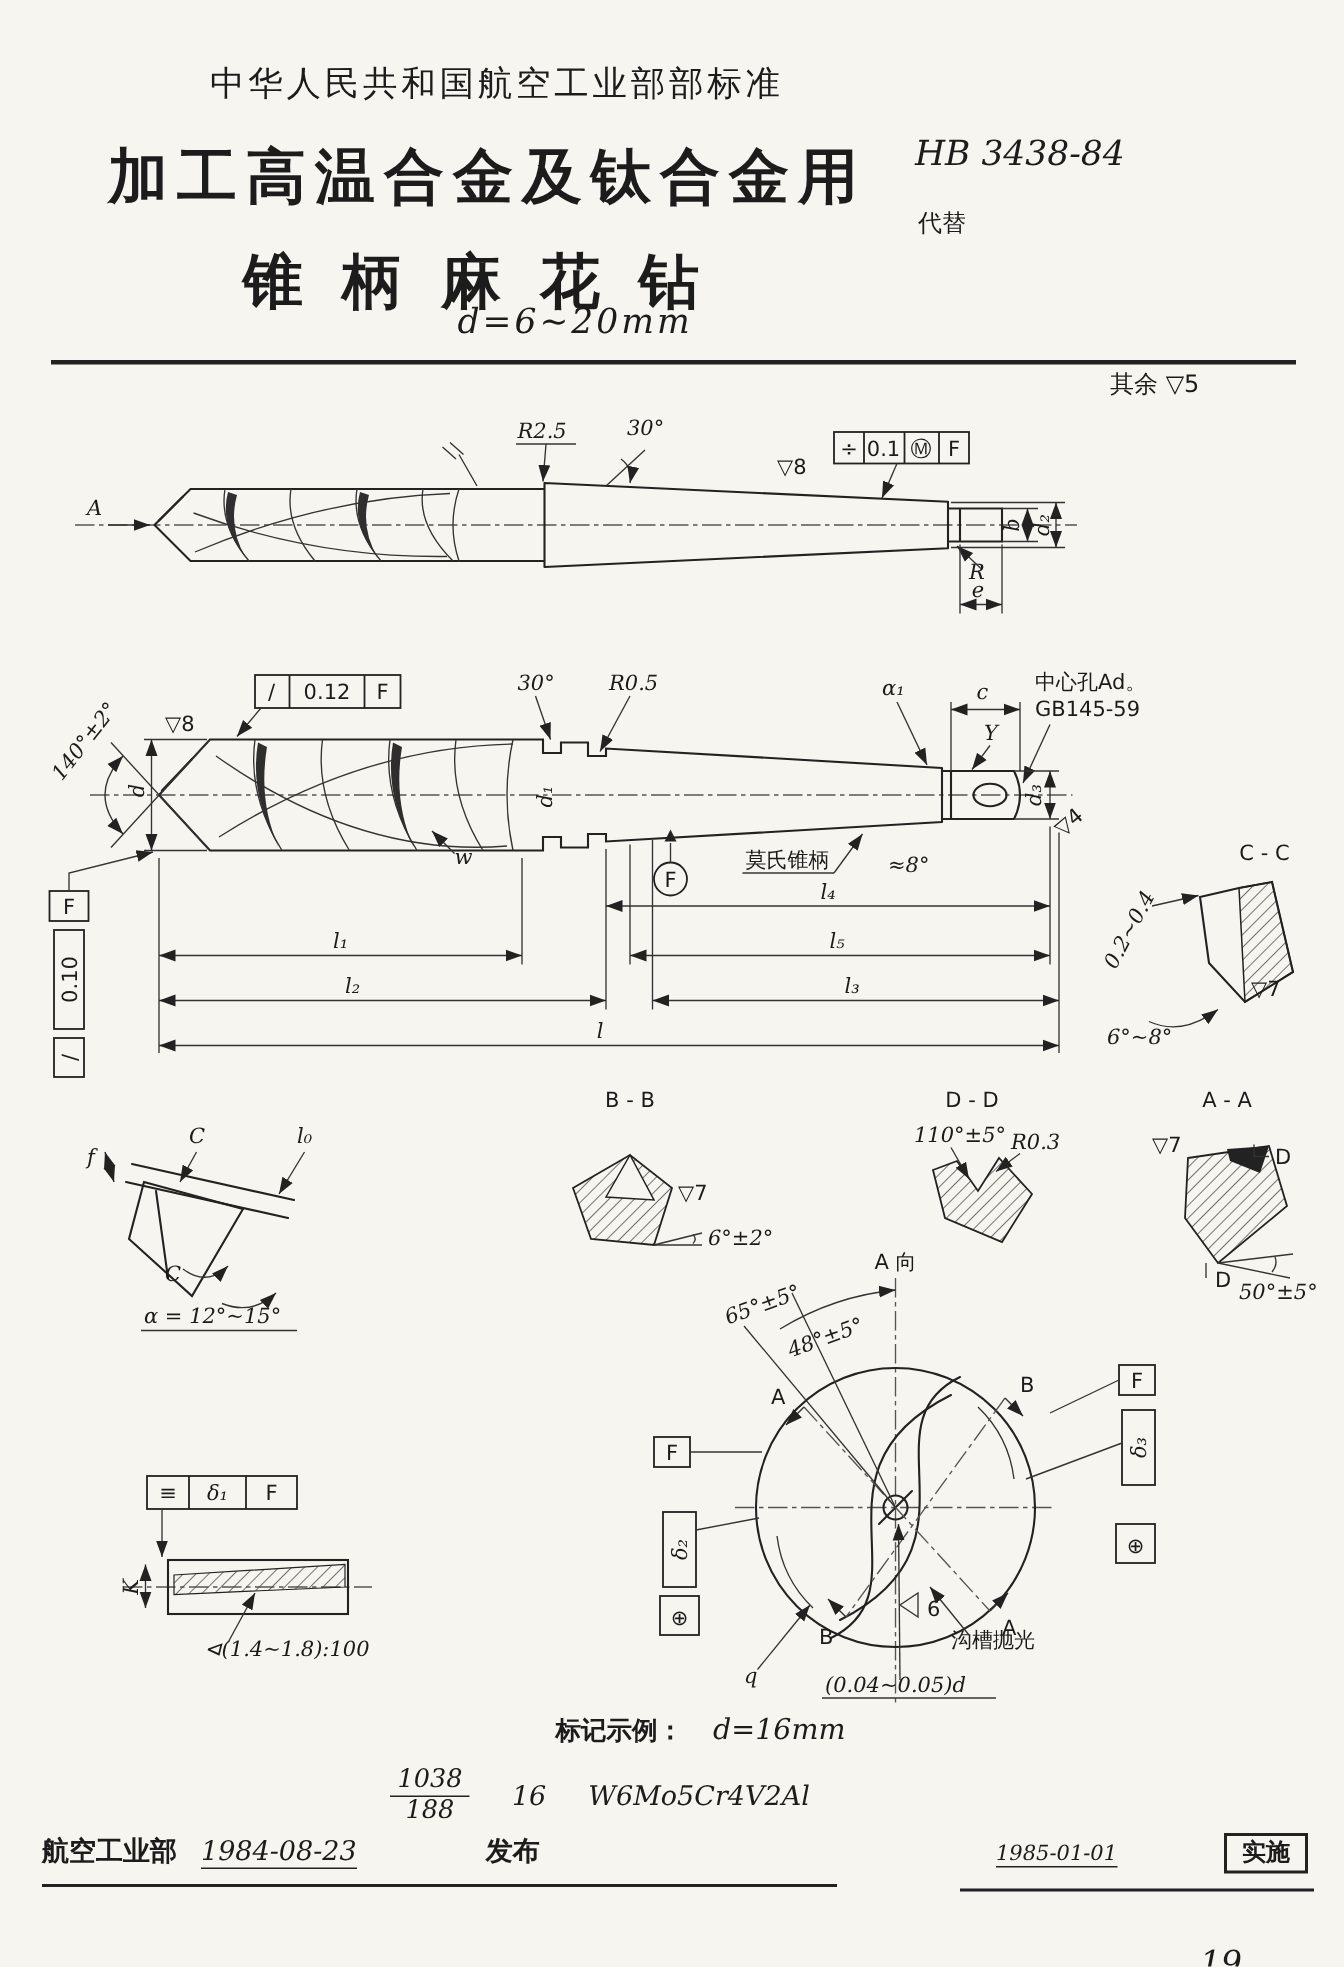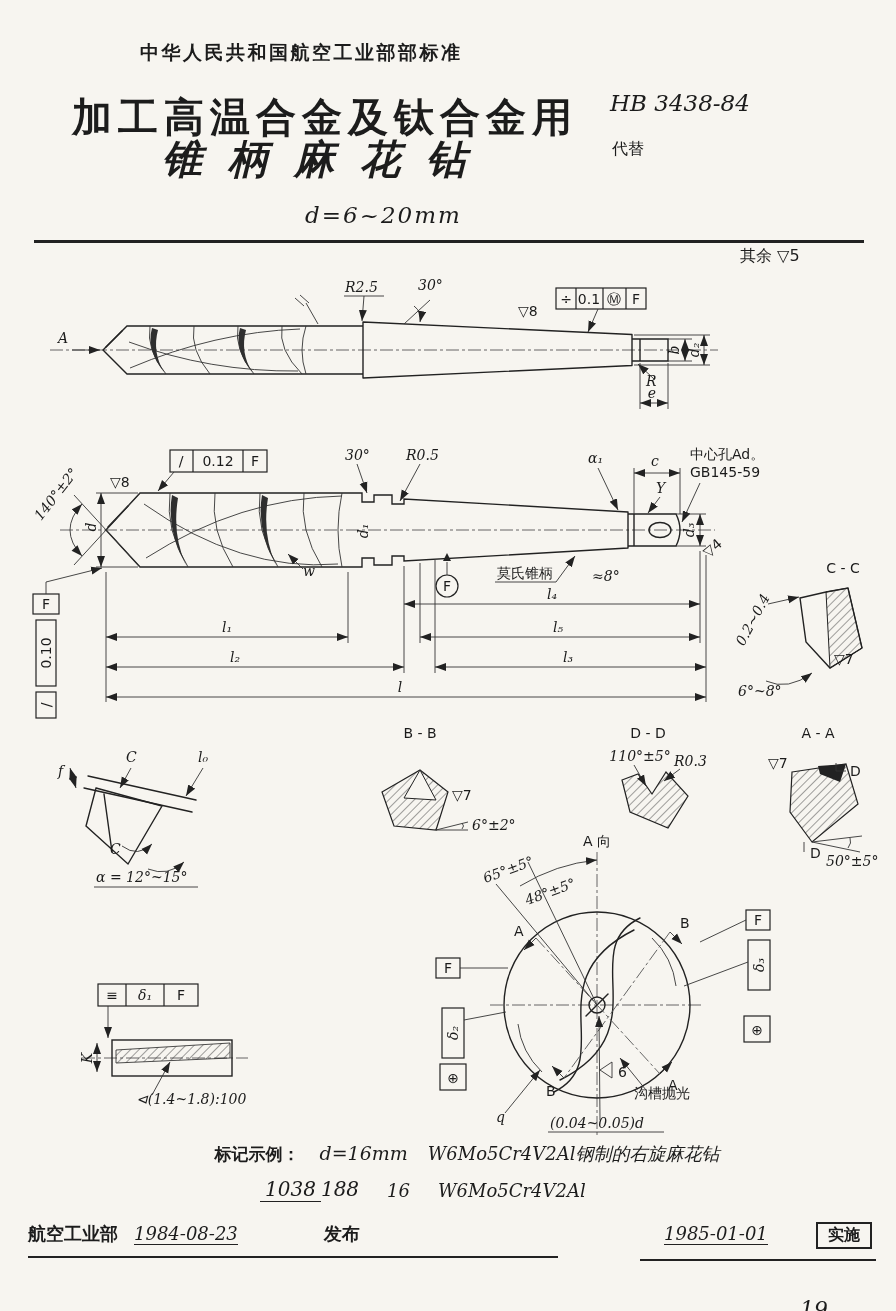--- a/index.html
+++ b/index.html
@@ -1,38 +1,38 @@
 <!DOCTYPE html>
 <html><head>
 <meta charset="utf-8">
 <style>
   * { margin:0; padding:0; box-sizing:border-box; }
   html,body { width:896px; height:1311px; }
   body { position:relative; background:#f7f5f0; color:#1c1c1c; font-family:"DejaVu Sans",sans-serif; overflow:hidden; }
   .abs { position:absolute; }
-  .hdr { font-weight:bold; font-size:19px; letter-spacing:2.5px; }
+  .hdr { font-weight:normal; font-size:23px; letter-spacing:2.5px; }
   .title1 { font-weight:bold; font-size:40px; letter-spacing:6px;font-family:Liberation Serif, serif; }
   .title2 { font-weight:bold; font-size:40px; letter-spacing:26px; }
   .hand { font-family:"DejaVu Serif",serif; font-style:italic; }
   .rule { background:#222; height:2.5px; }
   svg text { fill:#1b1b1b; font-size:14px; font-family:"DejaVu Sans",sans-serif; }
   svg text.it { font-family:"DejaVu Serif",serif; font-style:italic; }
   .ln { stroke:#222; stroke-width:1.4; fill:none; stroke-linecap:round; }
   .tn { stroke:#333; stroke-width:0.9; fill:none; }
   .cl { stroke:#555; stroke-width:0.9; fill:none; stroke-dasharray:13 3 3 3; }
   .fr { stroke:#222; stroke-width:1.2; fill:none; }
-  .frac { display:inline-flex; flex-direction:row; align-items:flex-start; font-size:20px; line-height:1.15; }
+  .frac { display:inline-flex; flex-direction:column; align-items:center; font-size:17px; line-height:1.15; }
   .frac .num { border-bottom:1.8px solid #222; padding:0 5px; }
 </style>
 </head>
 <body>
 
 <div class="abs hdr" style="left:140px; top:40px;">中华人民共和国航空工业部部标准</div>
 <div class="abs title1" style="left:72px; top:90px;">加工高温合金及钛合金用</div>
-<div class="abs title2" style="left:162px; top:132px;font-style:italic;">锥柄麻花钻</div>
+<div class="abs title2" style="left:162px; top:160px;">锥柄麻花钻</div>
 <div class="abs hand" style="left:610px; top:90px; font-size:23px;">HB 3438-84</div>
 <div class="abs" style="left:612px; top:139px; font-size:16px;font-family:Liberation Serif, serif;">代替</div>
 <div class="abs hand" style="left:305px; top:202px; font-size:23px; letter-spacing:2px;">d=6~20mm</div>
 <div class="abs rule" style="left:34px; top:240px; width:830px;"></div>
 <div class="abs" style="left:740px; top:246px; font-size:16px;">其余 ▽5</div>
 
 <svg class="abs" style="left:0; top:248px;" width="896" height="892" viewBox="0 248 896 892">
   <defs>
     <pattern id="hatch" width="6" height="6" patternUnits="userSpaceOnUse" patternTransform="rotate(45)">
       <line x1="0" y1="0" x2="0" y2="6" stroke="#444" stroke-width="1"></line>
@@ -304,34 +304,33 @@
     <line class="tn" x1="97" y1="1043" x2="97" y2="1072" marker-start="url(#arrS)" marker-end="url(#arrE)"></line>
     <text class="it" x="136" y="1104" font-size="14">⊲(1.4~1.8):100</text>
     <line class="tn" x1="152" y1="1095" x2="170" y2="1062" marker-end="url(#arrE)"></line>
   </g>
 </svg>
 
 <div class="abs" style="left:142px; top:1142px; width:650px;">
   <div style="display:flex; align-items:baseline; gap:20px;justify-content:center;">
     <span style="font-size:17px; font-weight:bold;">标记示例：</span>
     <span class="hand" style="font-size:19px;">d=16mm</span>
-    <span class="hand" style="font-size:18px;">W6Mo5Cr4V2Al钢制的右旋麻花钻</span>
   </div>
   <div style="display:flex; align-items:center; gap:28px; margin-top:12px; margin-left:118px;">
     <span class="frac hand">
       <span class="num">1038</span>
       <span>188</span>
     </span>
     <span class="hand" style="font-size:18px;">16</span>
     <span class="hand" style="font-size:18px;">W6Mo5Cr4V2Al</span>
   </div>
 </div>
 
 <div class="abs" style="left:28px; top:1222px; width:530px; border-bottom:2.5px solid #222; padding-bottom:10px; display:flex; align-items:baseline; gap:16px;">
   <span style="font-size:18px; font-weight:bold;">航空工业部</span>
   <span class="hand" style="font-size:18px; border-bottom:1.5px solid #222;">1984-08-23</span>
   <span style="font-size:18px; font-weight:bold; margin-left:70px;">发布</span>
 </div>
 <div class="abs" style="left:640px; top:1222px; width:236px; border-bottom:2.5px solid #222; padding:0 4px 10px 24px; display:flex; align-items:baseline; justify-content:space-between;">
-  <span class="hand" style="font-size:18px; border-bottom:1.5px solid #222;">1985-01-01</span>
+  <span class="hand" style="font-size:14px; border-bottom:1.5px solid #222;">1985-01-01</span>
   <span style="font-size:16px; font-weight:bold; border:2px solid #222; padding:1px 10px;">实施</span>
 </div>
 <div class="abs hand" style="left:800px; top:1254px; font-size:22px;margin-top:43px;">19</div>
 
 </body></html>

